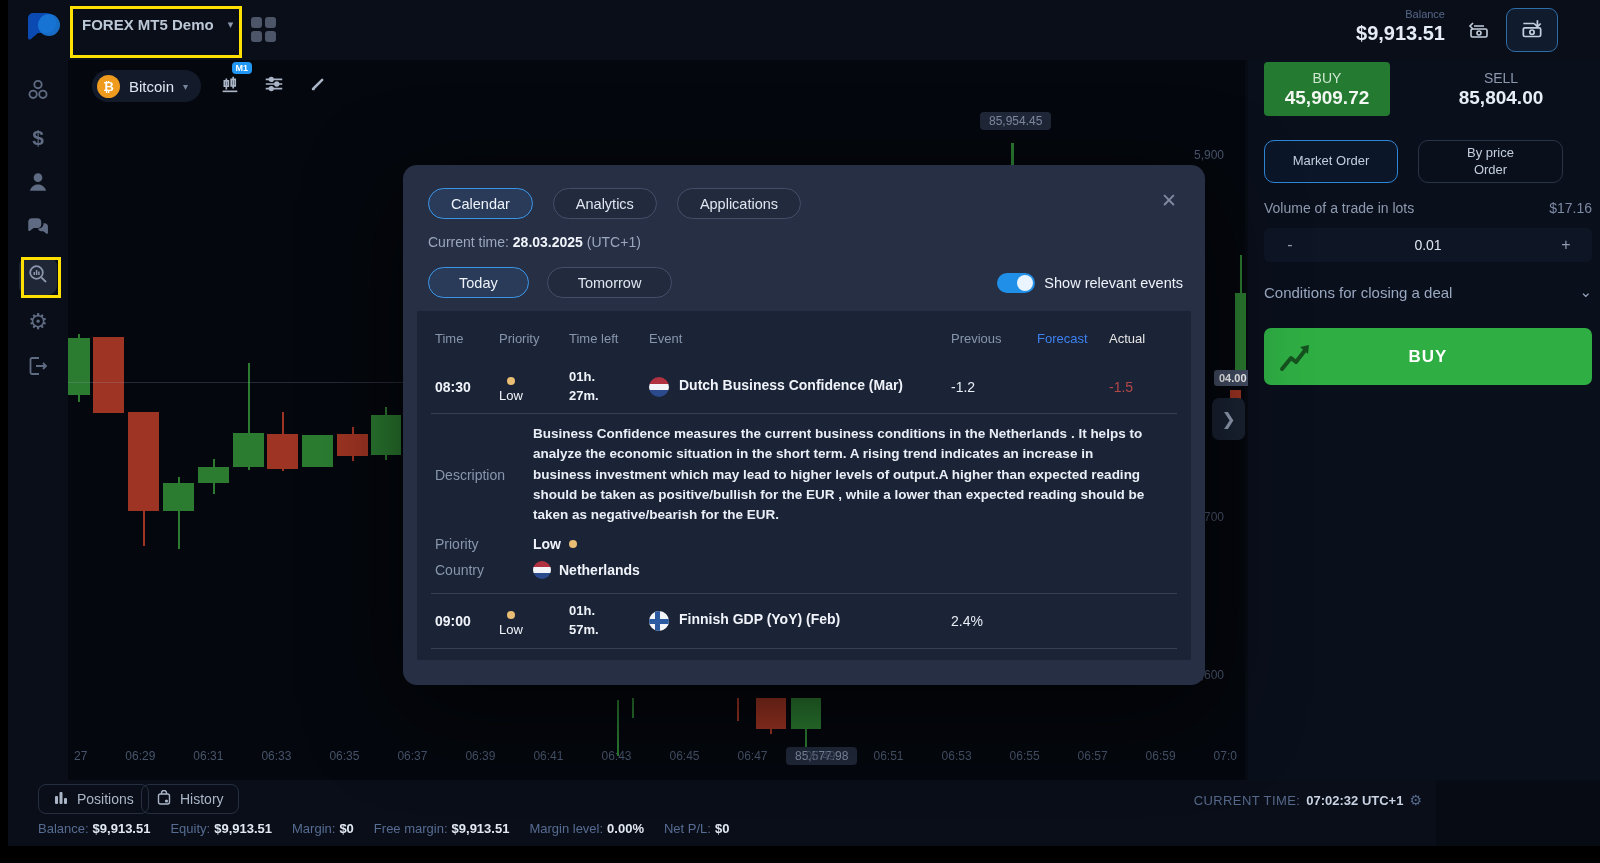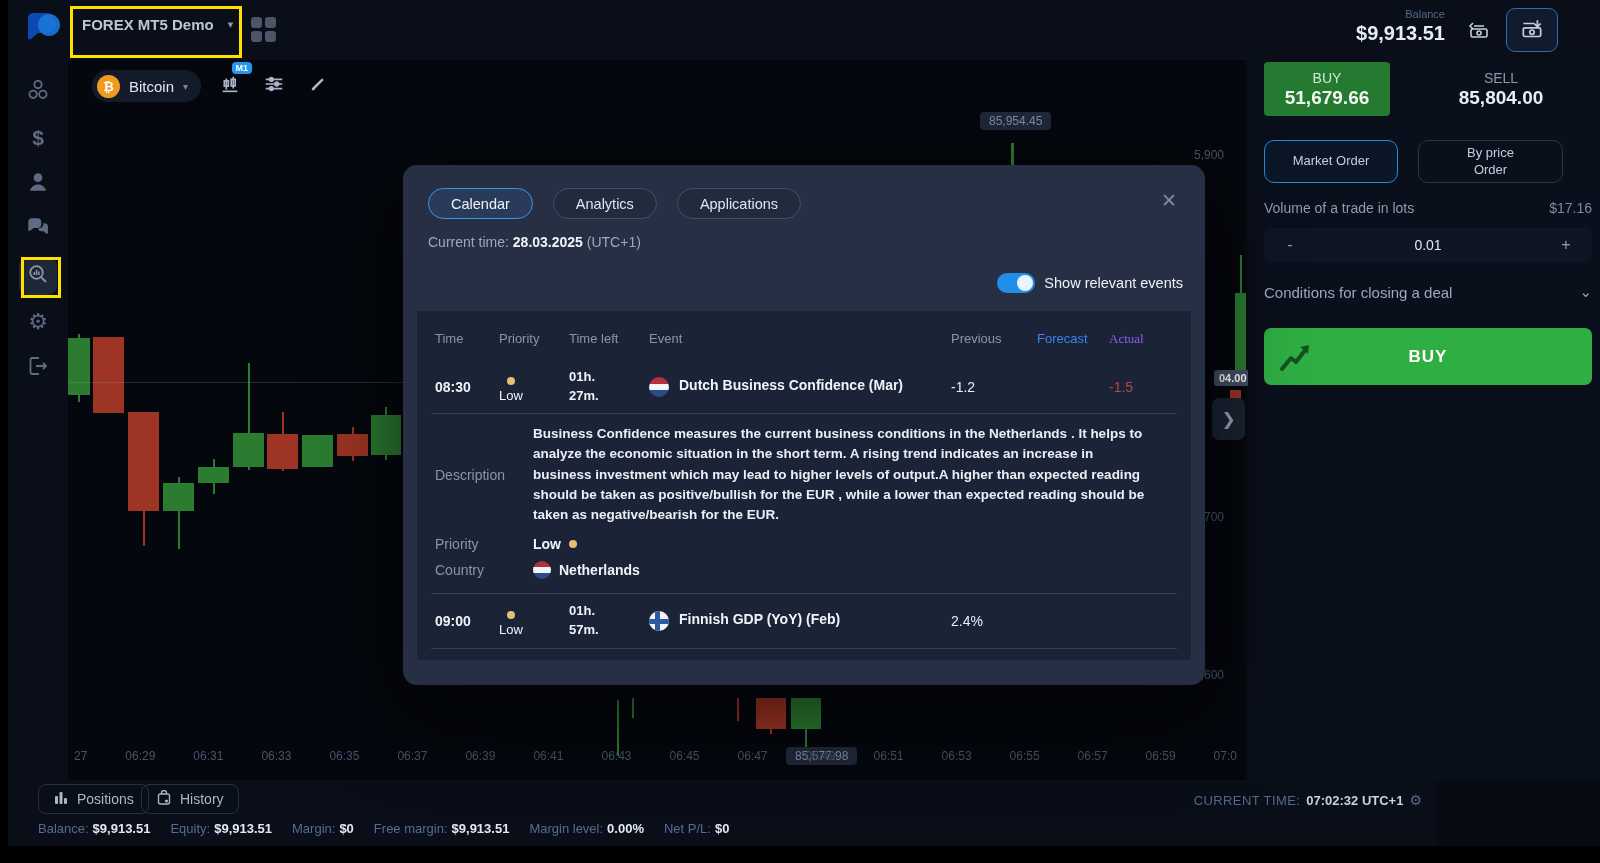--- a/index.html
+++ b/index.html
@@ -89,21 +89,21 @@
   .pill.day{padding:0 30px;}
   .toggle-row{position:absolute;right:22px;top:108px;display:flex;align-items:center;gap:9px;}
   .toggle{width:38px;height:20px;border-radius:10px;background:#1f8fe8;position:relative;cursor:pointer;}
   .toggle .knob{position:absolute;right:2px;top:2px;width:16px;height:16px;border-radius:50%;background:#e9f4ff;}
   .toggle-label{color:#eef2f8;font-size:14.5px;}
   .cal-table{position:absolute;left:14px;top:146px;width:774px;height:349px;background:#1b2336;border-radius:0;overflow:hidden;padding:14px 18px 0 18px;}
   .t-grid{display:grid;grid-template-columns:64px 70px 80px 1fr 86px 72px 64px;align-items:center;}
   .t-head{height:36px;align-items:start;padding-top:6px;}
   .t-head span{font-size:13px;color:#8796ad;}
   .t-head .h-forecast{color:#3d82f0;}
-  .t-head .h-actual{color:#8b5cf6;font-family:Liberation Serif, serif;}
+  .t-head .h-actual{color:#e5e5e5;}
   .t-row{min-height:52px;cursor:pointer;}
   .cell-time{color:#f0f4fa;font-size:14px;font-weight:bold;}
   .prio{display:inline-flex;flex-direction:column;align-items:center;gap:3px;}
   .prio .dot{width:8px;height:8px;border-radius:50%;background:#e9bd74;}
   .prio .txt{color:#f0f4fa;font-size:13px;}
   .cell-tleft{color:#f0f4fa;font-size:13px;font-weight:bold;line-height:1.45;}
   .cell-event{display:flex;gap:10px;color:#f0f4fa;font-size:14px;font-weight:600;padding-right:8px;}
   .cell-prev{color:#e9eef6;font-size:14px;}
   .cell-actual{color:#b54747;font-size:14px;}
   .t-div{height:1px;background:rgba(255,255,255,.13);margin:0 -4px;}
@@ -339,21 +339,21 @@
       <span>06:59</span>
       <span>07:0</span>
     </div>
   <div class="expand-btn">
     <span>❯</span>
   </div>
 
   <aside class="trade-panel">
     <div class="buy-price">
       <span class="lbl">BUY</span>
-      <span class="val">51,679.66</span>
+      <span class="val">45,909.72</span>
     </div>
     <div class="sell-price">
       <span class="lbl">SELL</span>
       <span class="val">85,804.00</span>
     </div>
     <div class="order-tab market">
       <span class="two-line">Market Order</span>
     </div>
     <div class="order-tab byprice">
       <span class="two-line">By price Order</span>
@@ -384,20 +384,24 @@
     <div class="m-tabs">
       <div class="pill active">Calendar</div>
       <div class="pill">Analytics</div>
       <div class="pill">Applications</div>
     </div>
     <div class="m-close">✕</div>
     <div class="m-time">
       <span>Current time:</span>
       <b>28.03.2025</b>
       <span>(UTC+1)</span>
+    </div>
+    <div class="m-daytabs">
+      <div class="pill day active">Today</div>
+      <div class="pill day">Tomorrow</div>
     </div>
     <div class="toggle-row">
       <div class="toggle">
           <div class="knob"></div>
         </div>
       <span class="toggle-label">Show relevant events</span>
     </div>
 
     <div class="cal-table">
       <div class="t-grid t-head">

